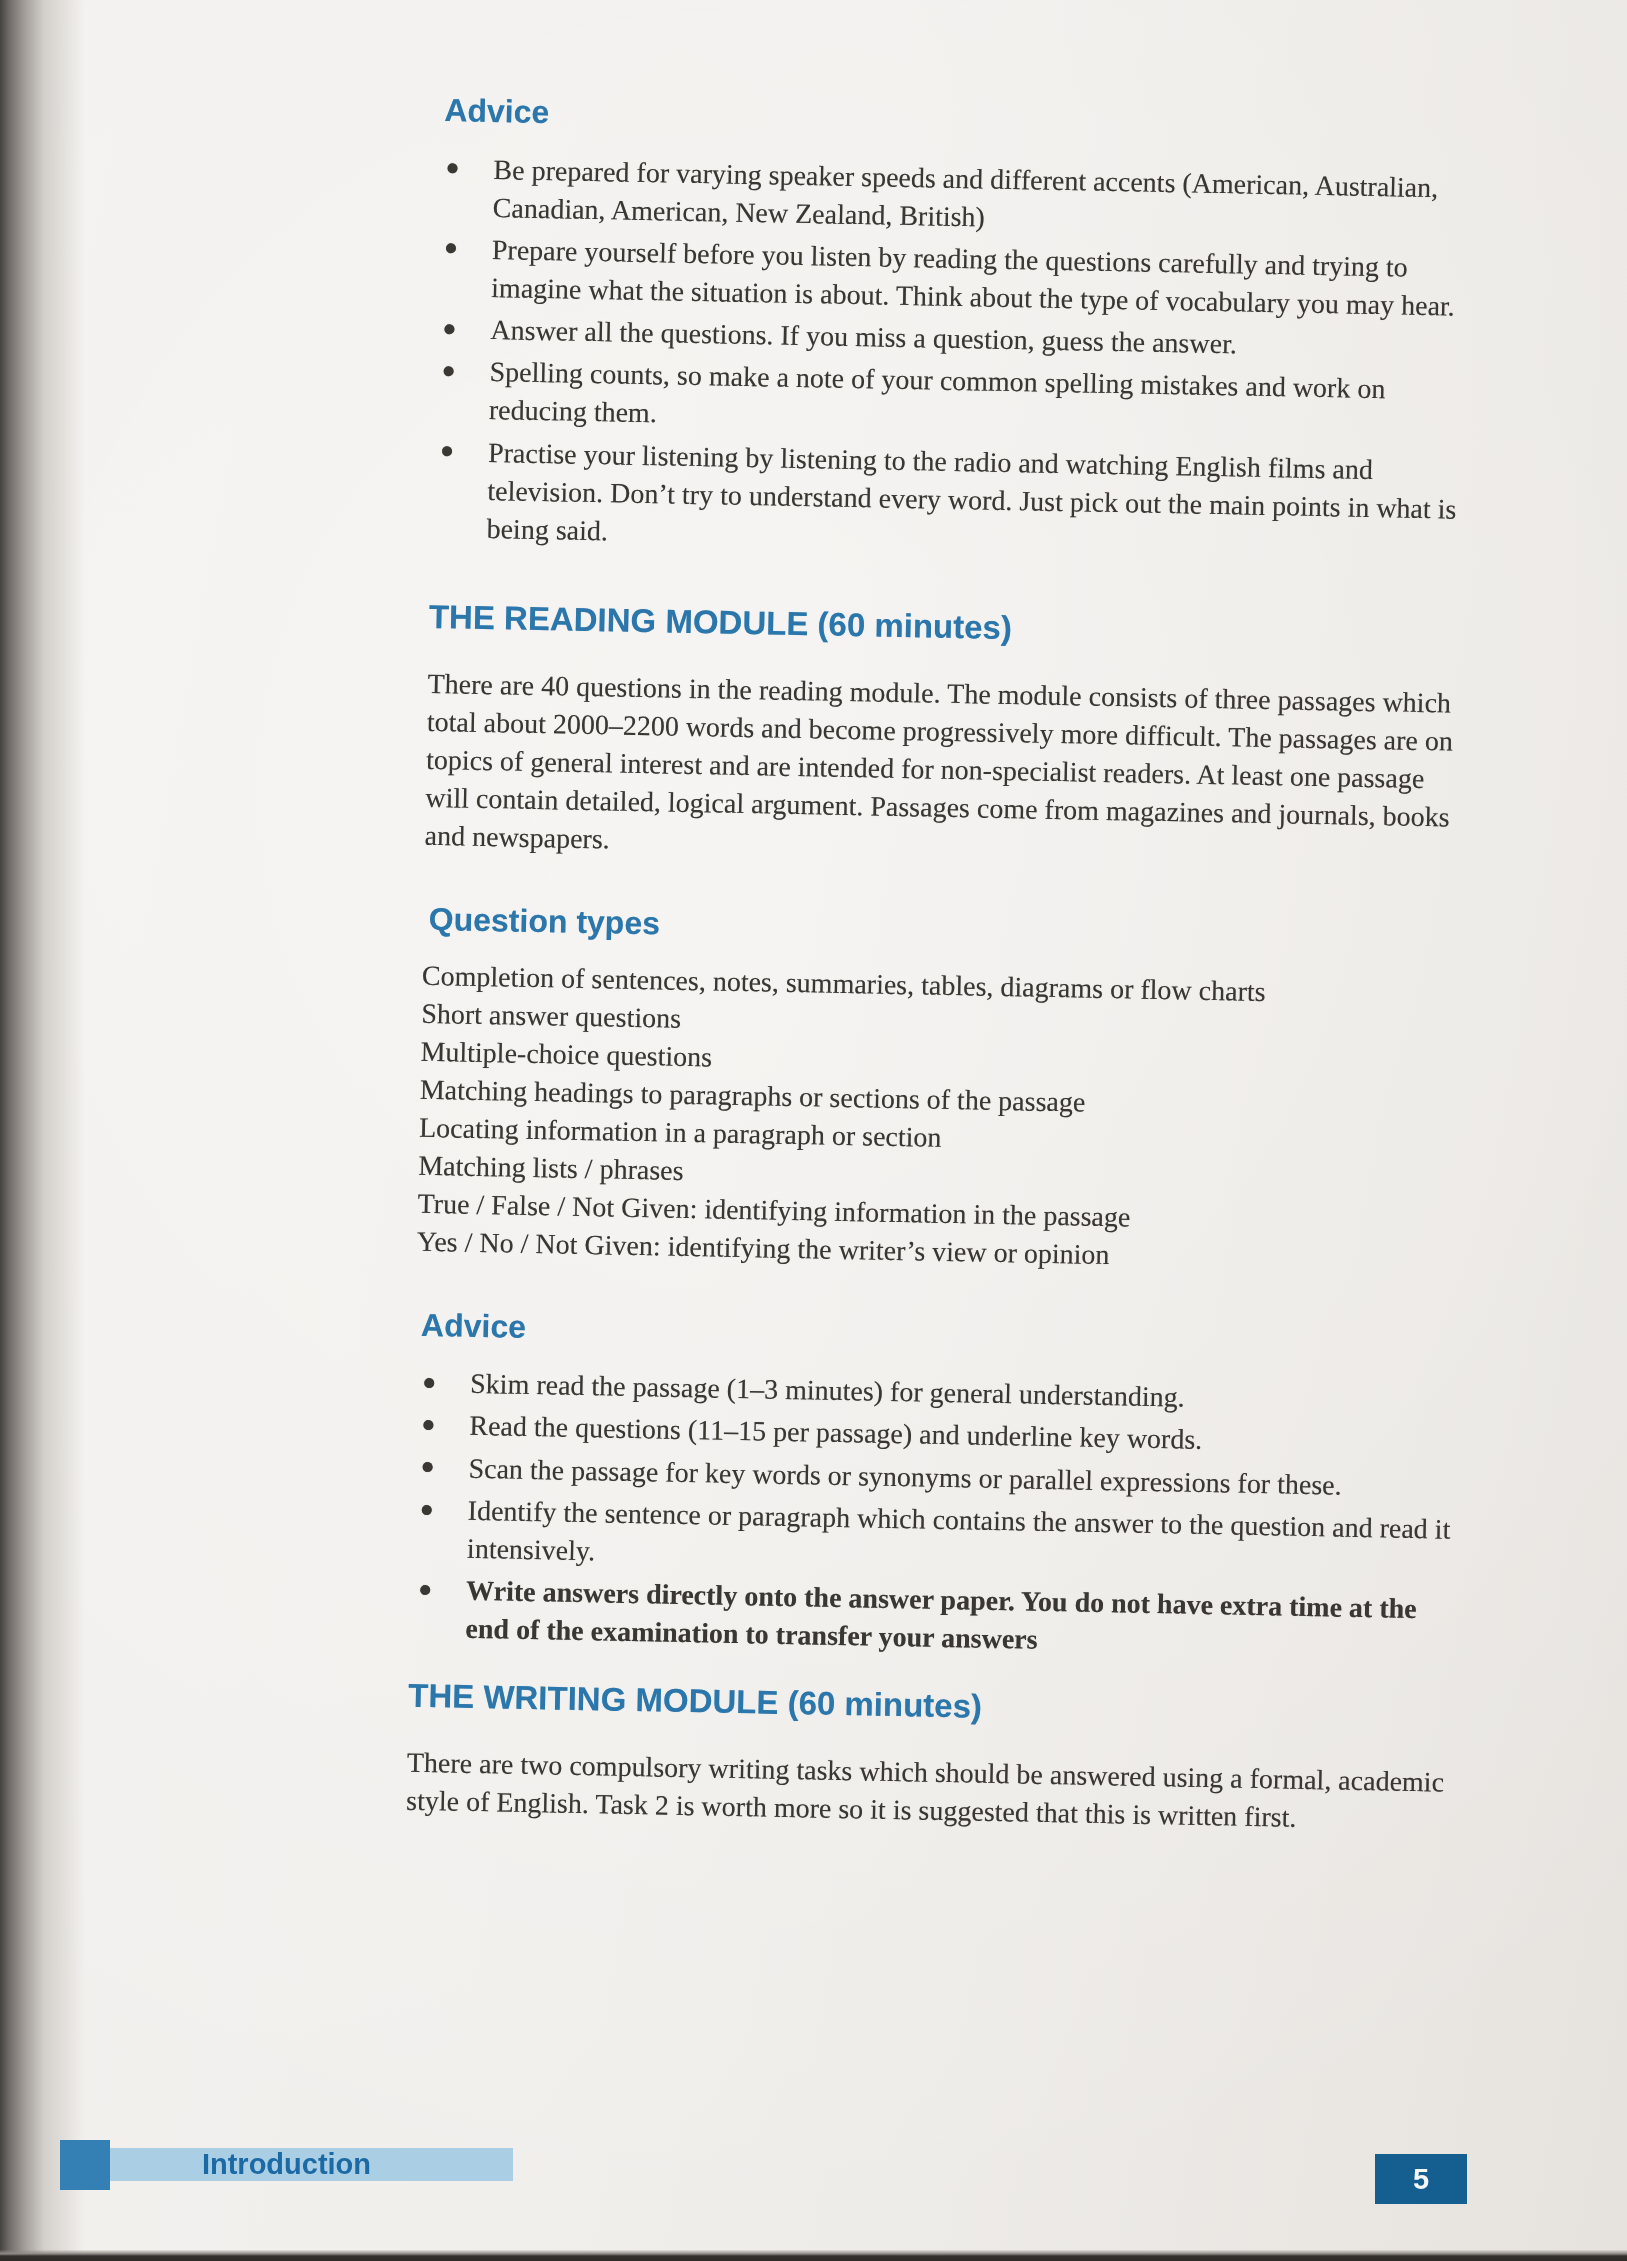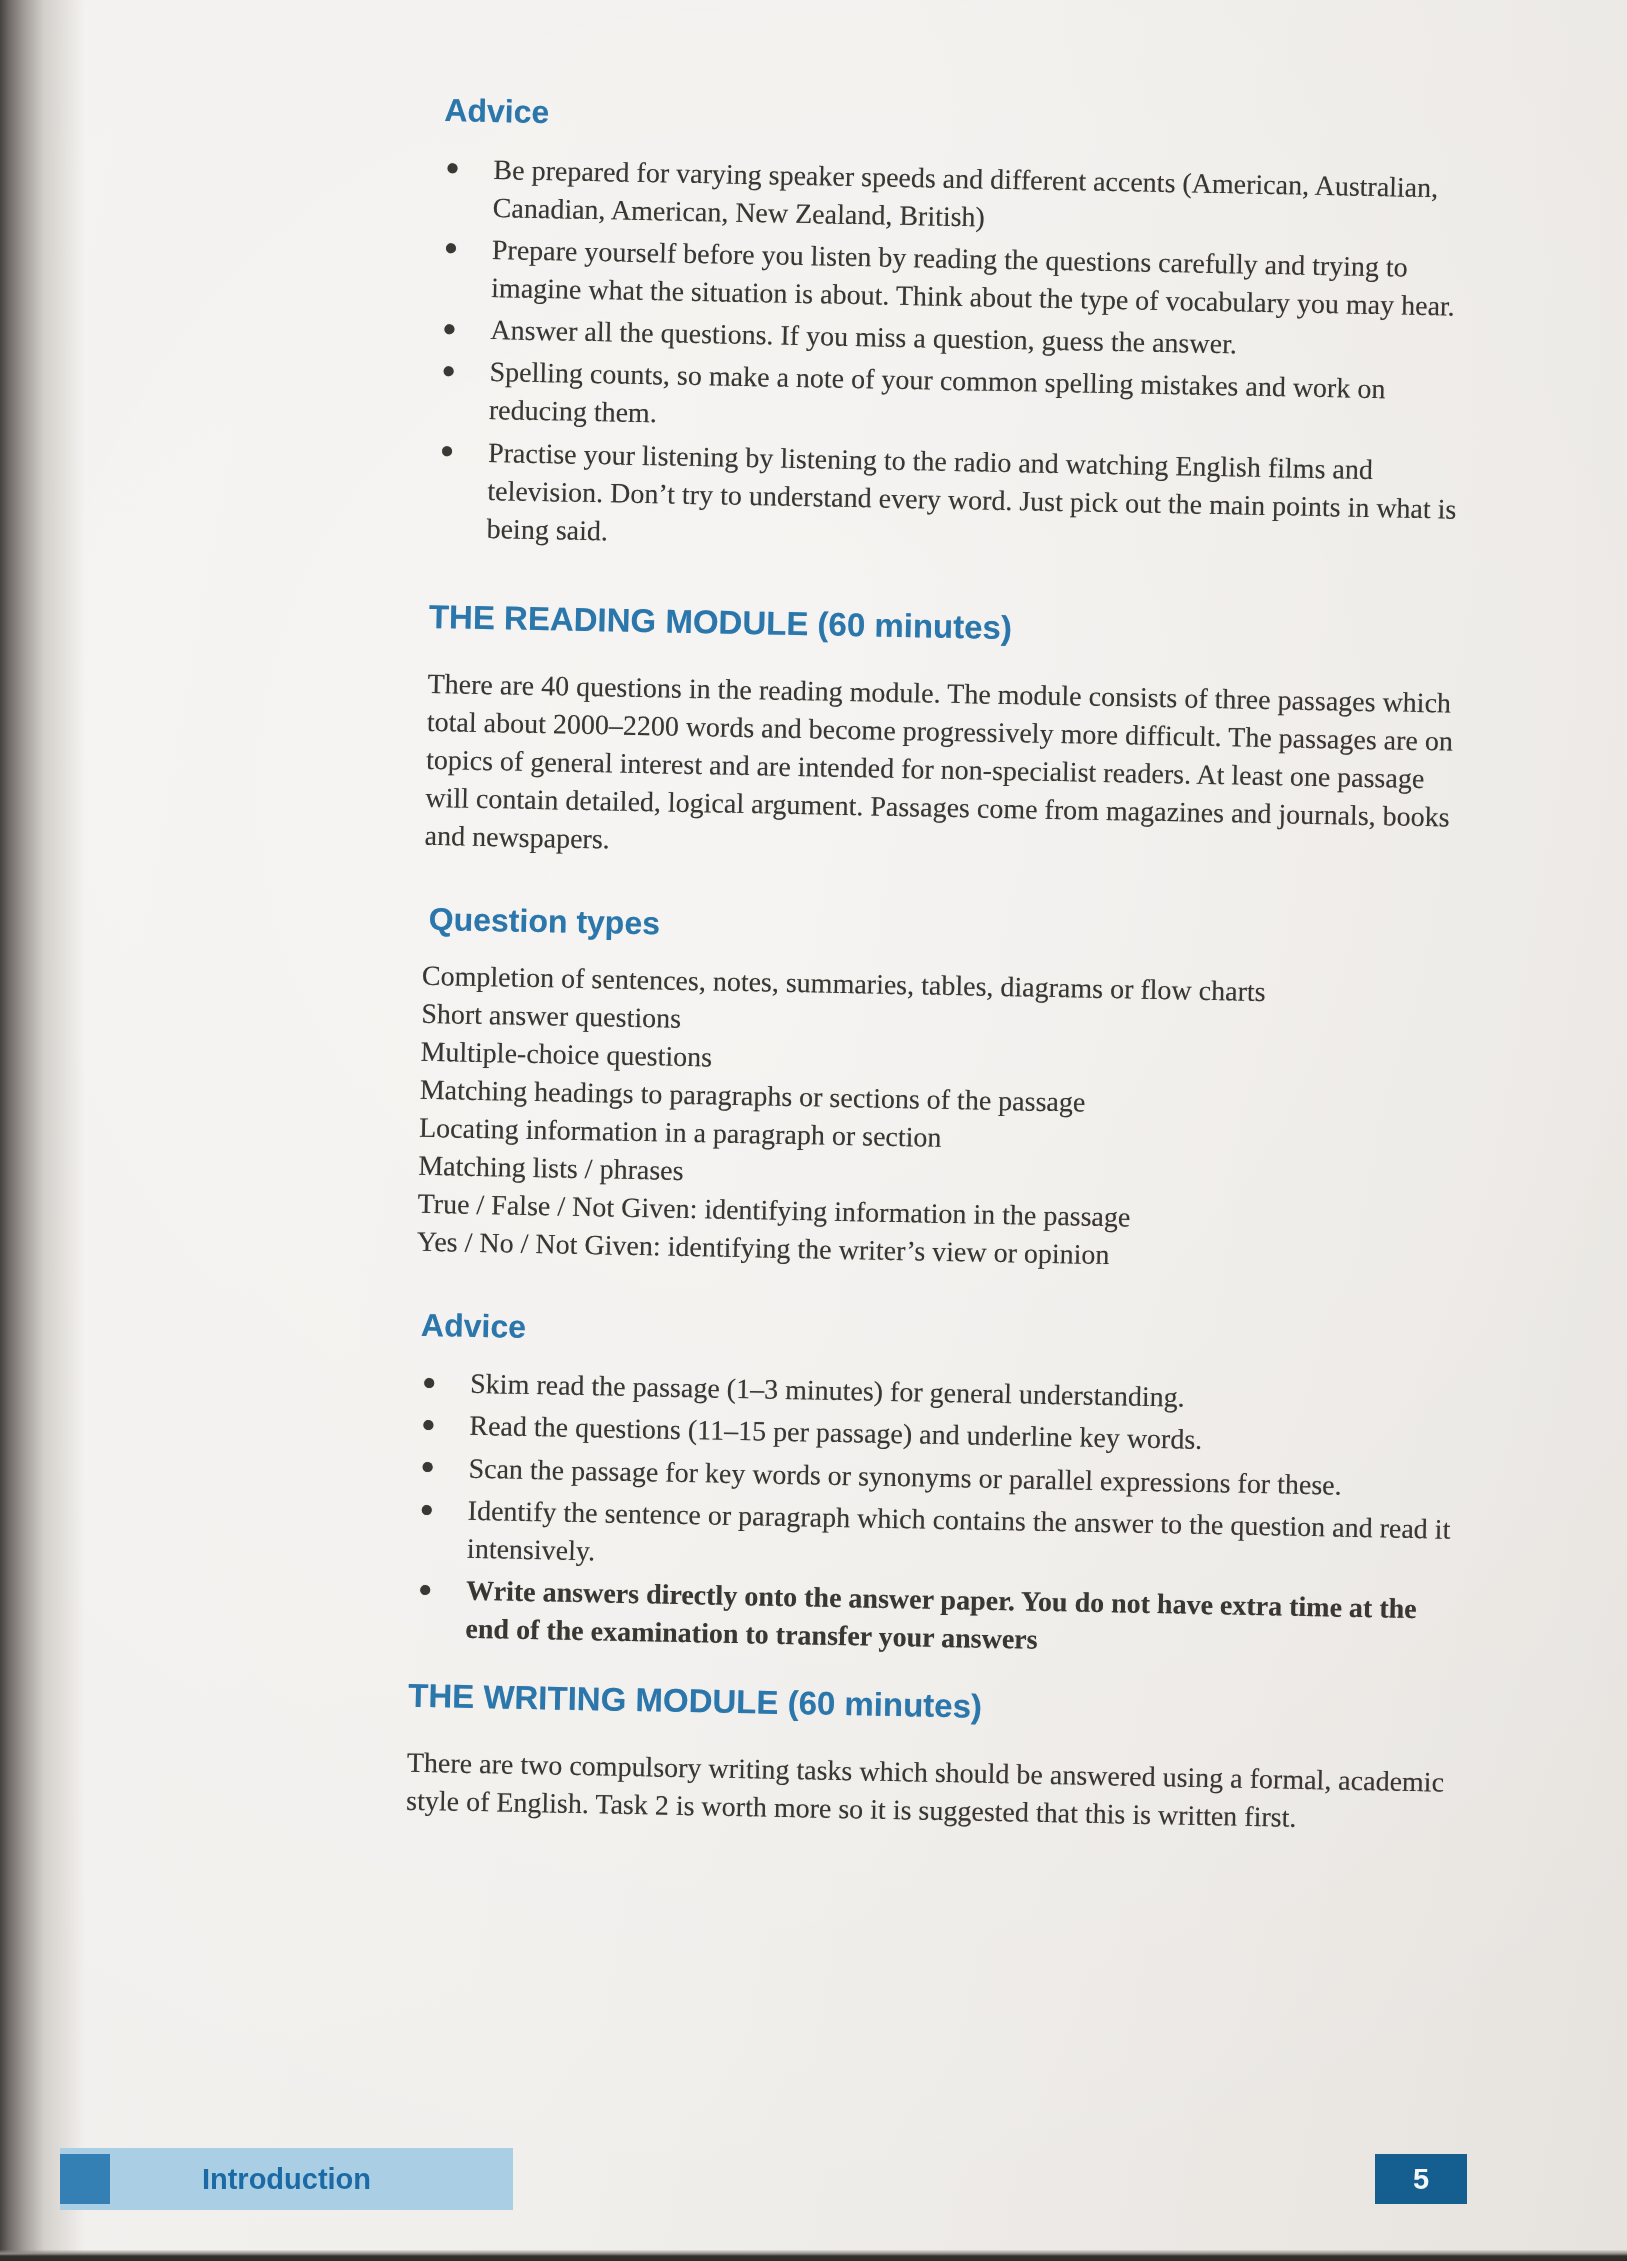--- a/index.html
+++ b/index.html
@@ -49,21 +49,21 @@
   }
   ul.advice li.bold{font-weight:700;}
   .para{margin:0;}
   .qt-list{margin:20px 0 0 0;}
   .qt-line{margin:0;}
   .gap-xl{margin-top:50px;}
   .gap-lg{margin-top:46px;}
   .gap-md{margin-top:29px;}
   
   .footer-bar{
-    position:absolute;left:60px;top:2148px;width:453px;height:62px;
+    position:absolute;left:60px;top:2148px;width:453px;height:33px;
     background:#aacee3;display:flex;align-items:center;
   }
   .footer-square{width:50px;height:50px;background:#3480b5;flex:0 0 auto;}
   .footer-label{
     flex:1;text-align:center;
     font-family:"Liberation Sans","DejaVu Sans",sans-serif;
     font-weight:700;font-size:29px;color:#1b6aa6;
     padding-right:50px; 
   }
   .page-num-box{

